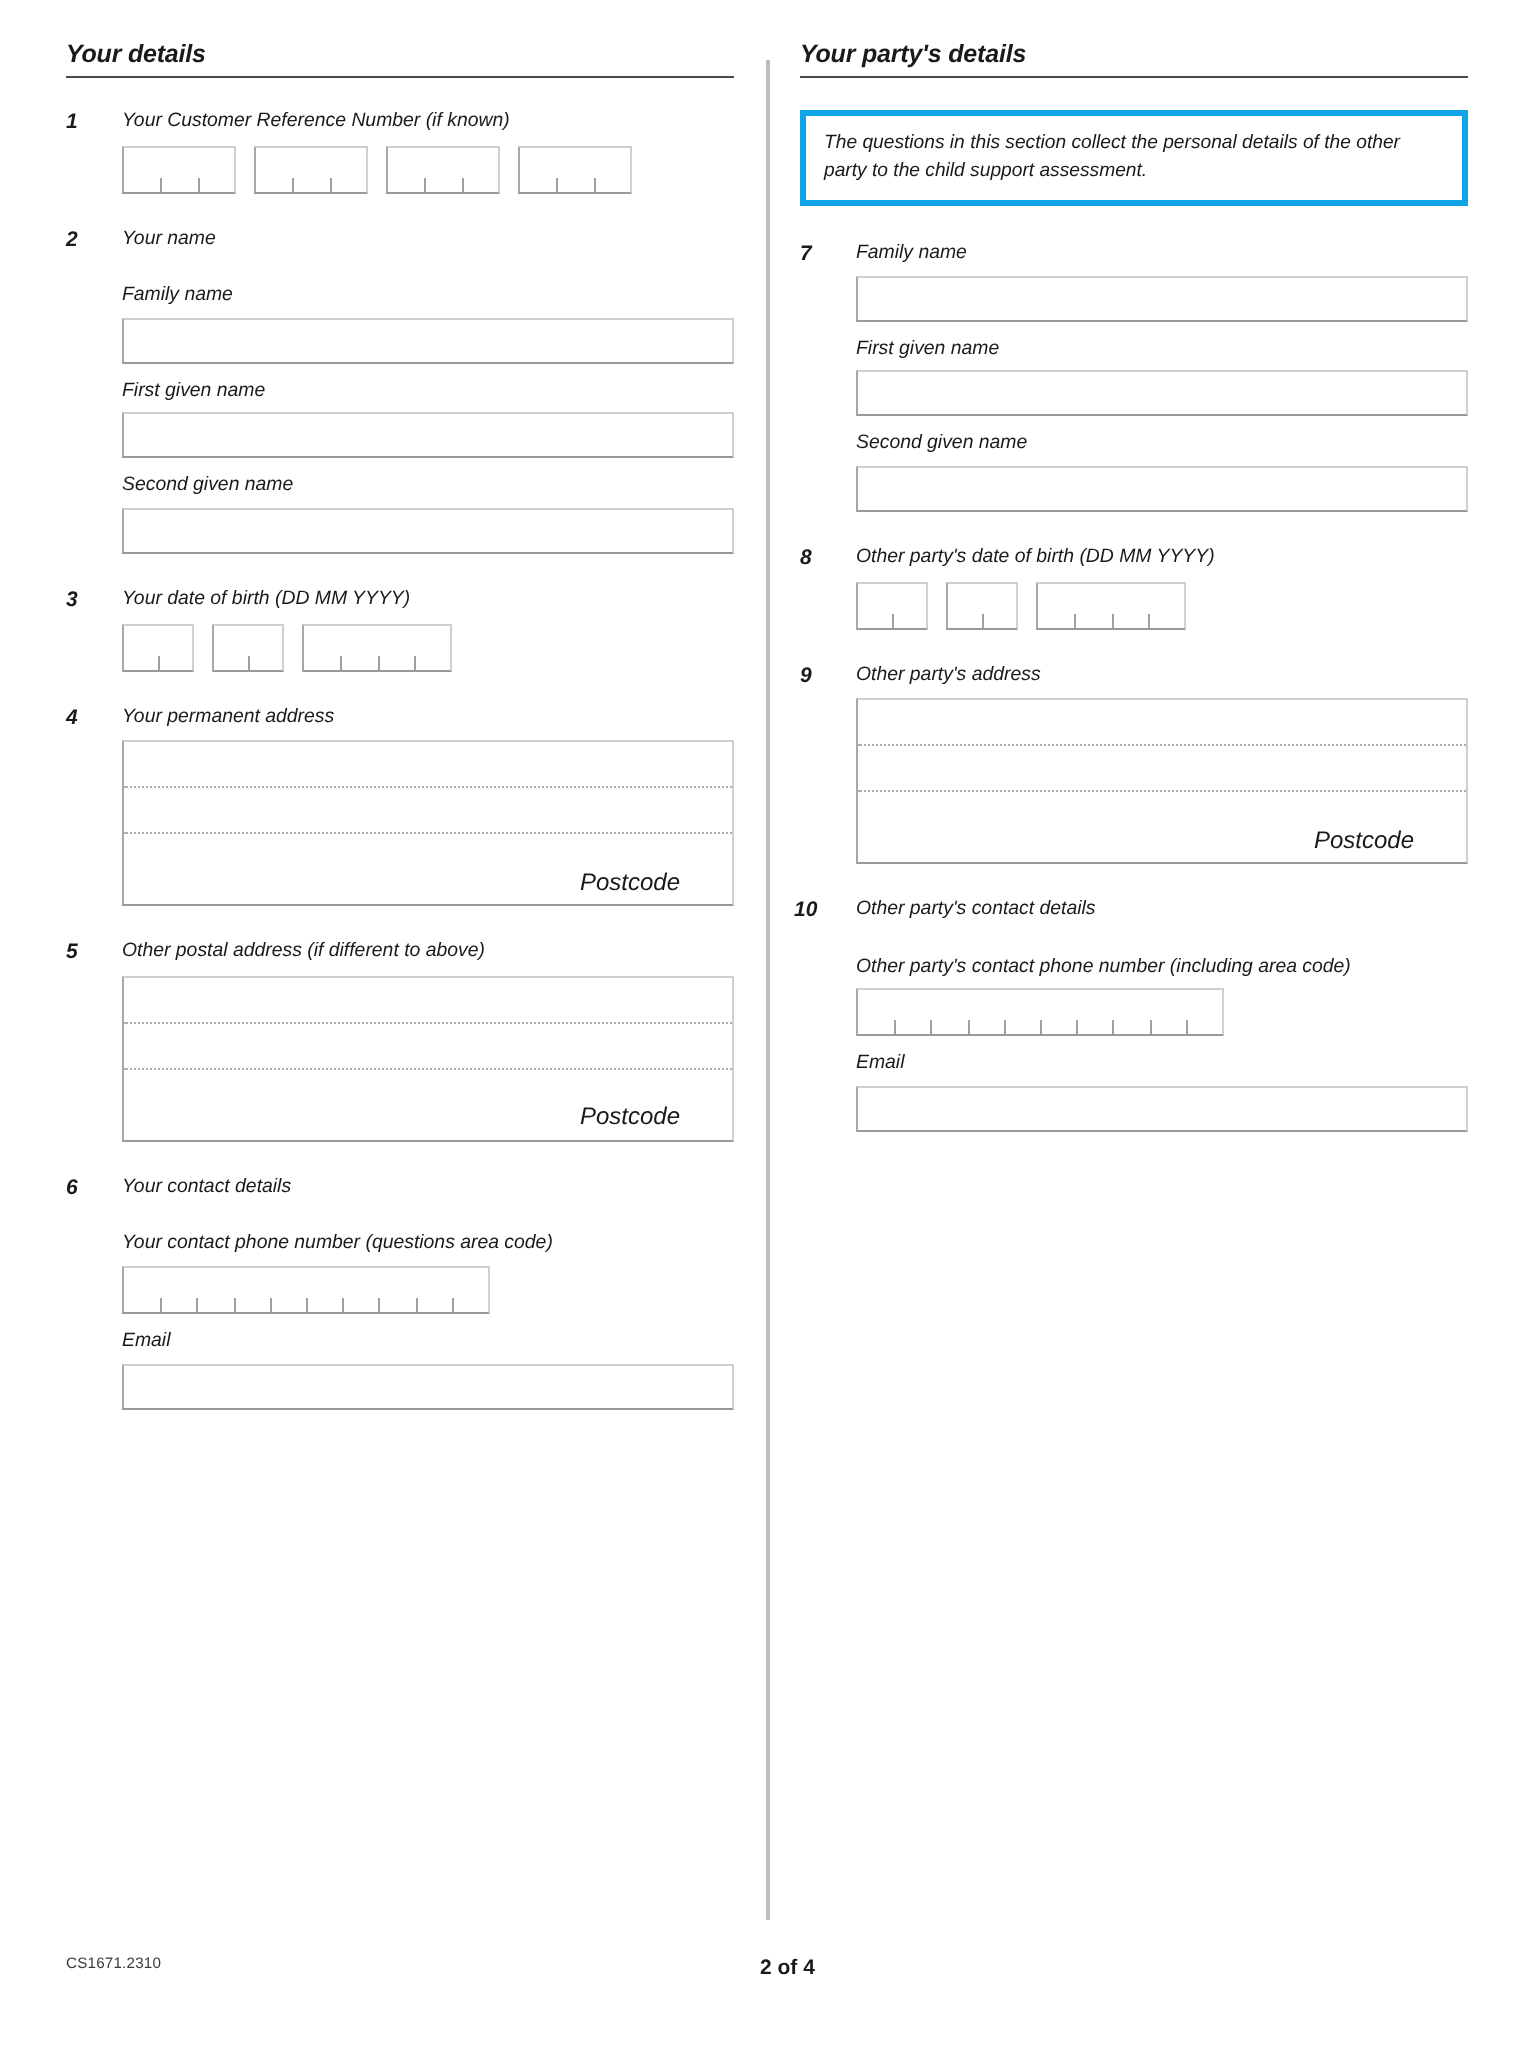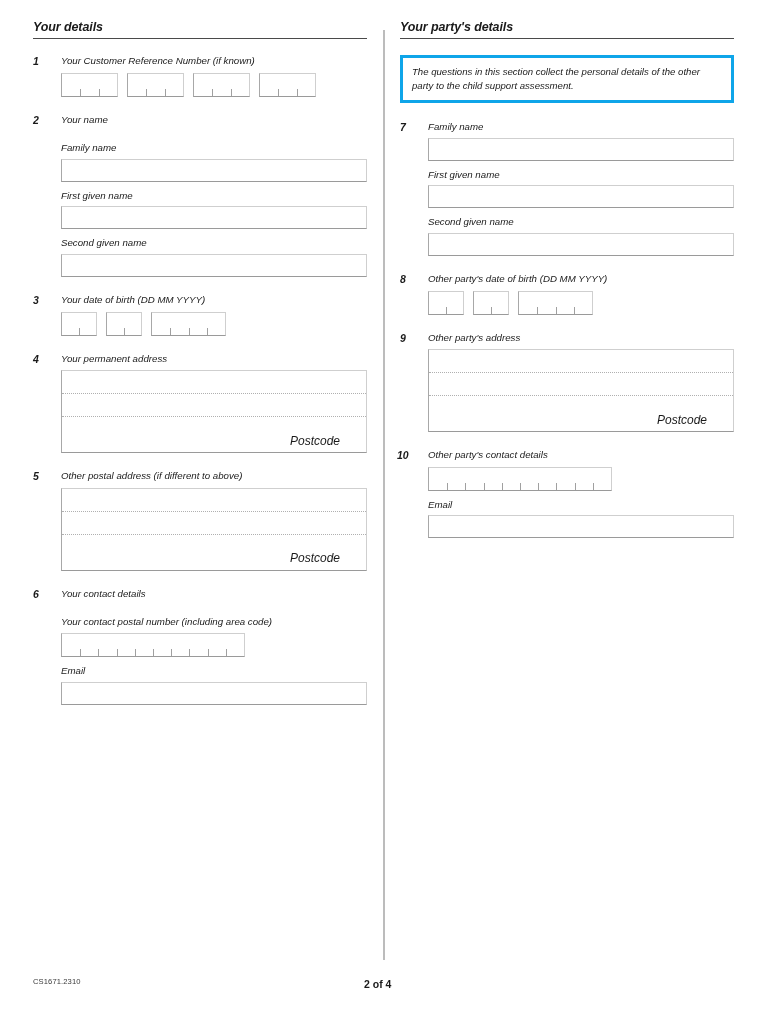--- a/index.html
+++ b/index.html
@@ -174,21 +174,21 @@
   .footer-code {
     position: absolute;
     left: 33px;
     bottom: 38px;
     font-size: 7.6px;
     color: #3a3a3a;
     letter-spacing: 0.1px;
   }
   .footer-page {
     position: absolute;
-    left: 364px;
+    left: 380px;
     bottom: 34px;
     font-size: 10.5px;
     font-weight: bold;
     color: #1a1a1a;
   }
 </style>
 </head>
 <body>
 
 <div class="page">
@@ -273,21 +273,21 @@
             <div class="addr-line"></div>
             <div class="addr-line"></div>
             <div class="addr-post">
               <span>Postcode</span>
             </div>
           </div>
         </div>
         <div class="q">
           <div class="q-num">6</div>
           <div class="q-title">Your contact details</div>
-          <div class="f-label first">Your contact postal number (including area code)</div>
+          <div class="f-label first">Your contact phone number (questions area code)</div>
           <div class="phone">
             <div class="cells">
               <div class="cell"></div>
               <div class="cell"></div>
               <div class="cell"></div>
               <div class="cell"></div>
               <div class="cell"></div>
               <div class="cell"></div>
               <div class="cell"></div>
               <div class="cell"></div>
@@ -342,20 +342,21 @@
             <div class="addr-line"></div>
             <div class="addr-line"></div>
             <div class="addr-post">
               <span>Postcode</span>
             </div>
           </div>
         </div>
         <div class="q">
           <div class="q-num wide">10</div>
           <div class="q-title">Other party's contact details</div>
+          <div class="f-label first">Other party's contact phone number (including area code)</div>
           <div class="phone">
             <div class="cells">
               <div class="cell"></div>
               <div class="cell"></div>
               <div class="cell"></div>
               <div class="cell"></div>
               <div class="cell"></div>
               <div class="cell"></div>
               <div class="cell"></div>
               <div class="cell"></div>

